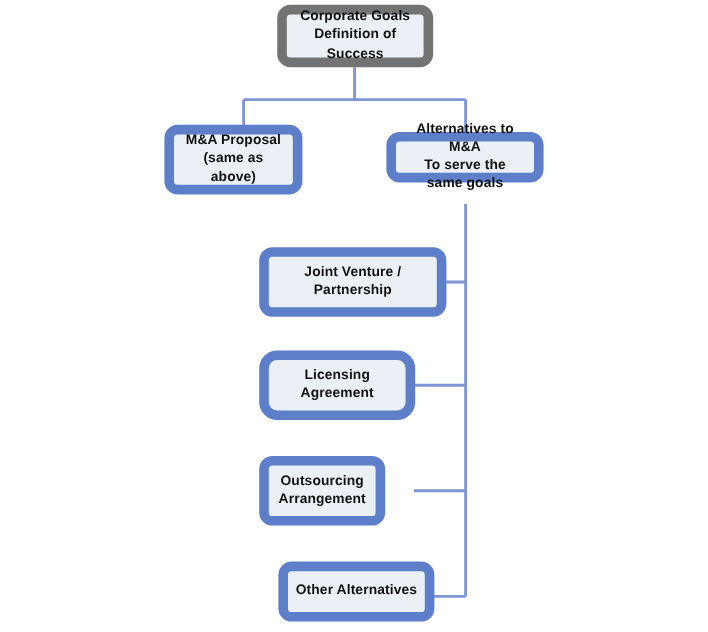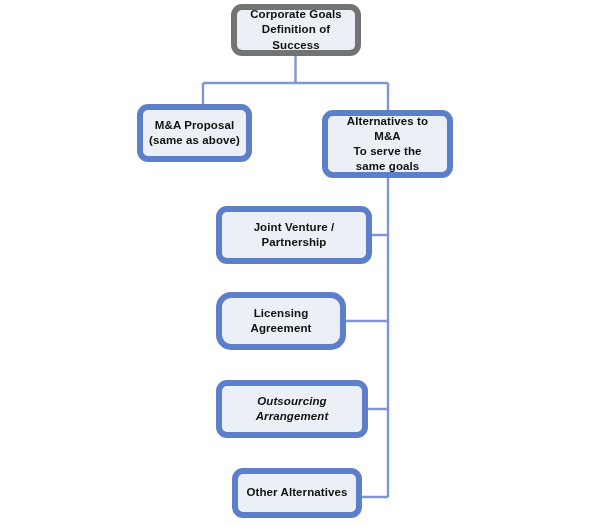--- a/index.html
+++ b/index.html
@@ -28,21 +28,21 @@
     width: 590px;
     height: 527px;
     z-index: 1;
   }
   
   .node {
     position: absolute;
     z-index: 2;
     box-sizing: border-box;
     background: #eaf0f5;
-    border: 6px solid #737373;
+    border: 8px solid #737373;
     border-radius: 11px;
     display: flex;
     align-items: center;
     justify-content: center;
     text-align: center;
     color: #111111;
     font-size: 11.5px;
     font-weight: bold;
     line-height: 1.32;
     letter-spacing: 0.1px;
@@ -51,24 +51,24 @@
   .node.soft-border {
     border-color: #5d7fc9;
   }
   .node-label {
     white-space: pre-line;
     display: block;
   }
   
   #node-root          { left: 231px; top: 4px;   width: 130px; height: 52px; }
   #node-ma-proposal   { left: 137px; top: 104px; width: 115px; height: 58px; }
-  #node-alternatives  { left: 322px; top: 110px; width: 131px; height: 68px; }
+  #node-alternatives  { left: 322px; top: 110px; width: 131px; height: 42px; }
   #node-joint-venture { left: 216px; top: 206px; width: 156px; height: 58px; }
   #node-licensing     { left: 216px; top: 292px; width: 130px; height: 58px; border-radius: 15px; }
-  #node-outsourcing   { left: 216px; top: 380px; width: 152px; height: 58px; font-style: italic; }
+  #node-outsourcing   { left: 216px; top: 380px; width: 105px; height: 58px; }
   #node-other         { left: 232px; top: 468px; width: 130px; height: 50px; }
 </style>
 </head>
 <body>
 
 <div id="diagram-canvas">
 
   <svg id="connector-layer" viewBox="0 0 590 527" width="590" height="527" aria-hidden="true">
     <g stroke="#7e96d4" stroke-width="2.4" fill="none" stroke-linecap="butt">
 

